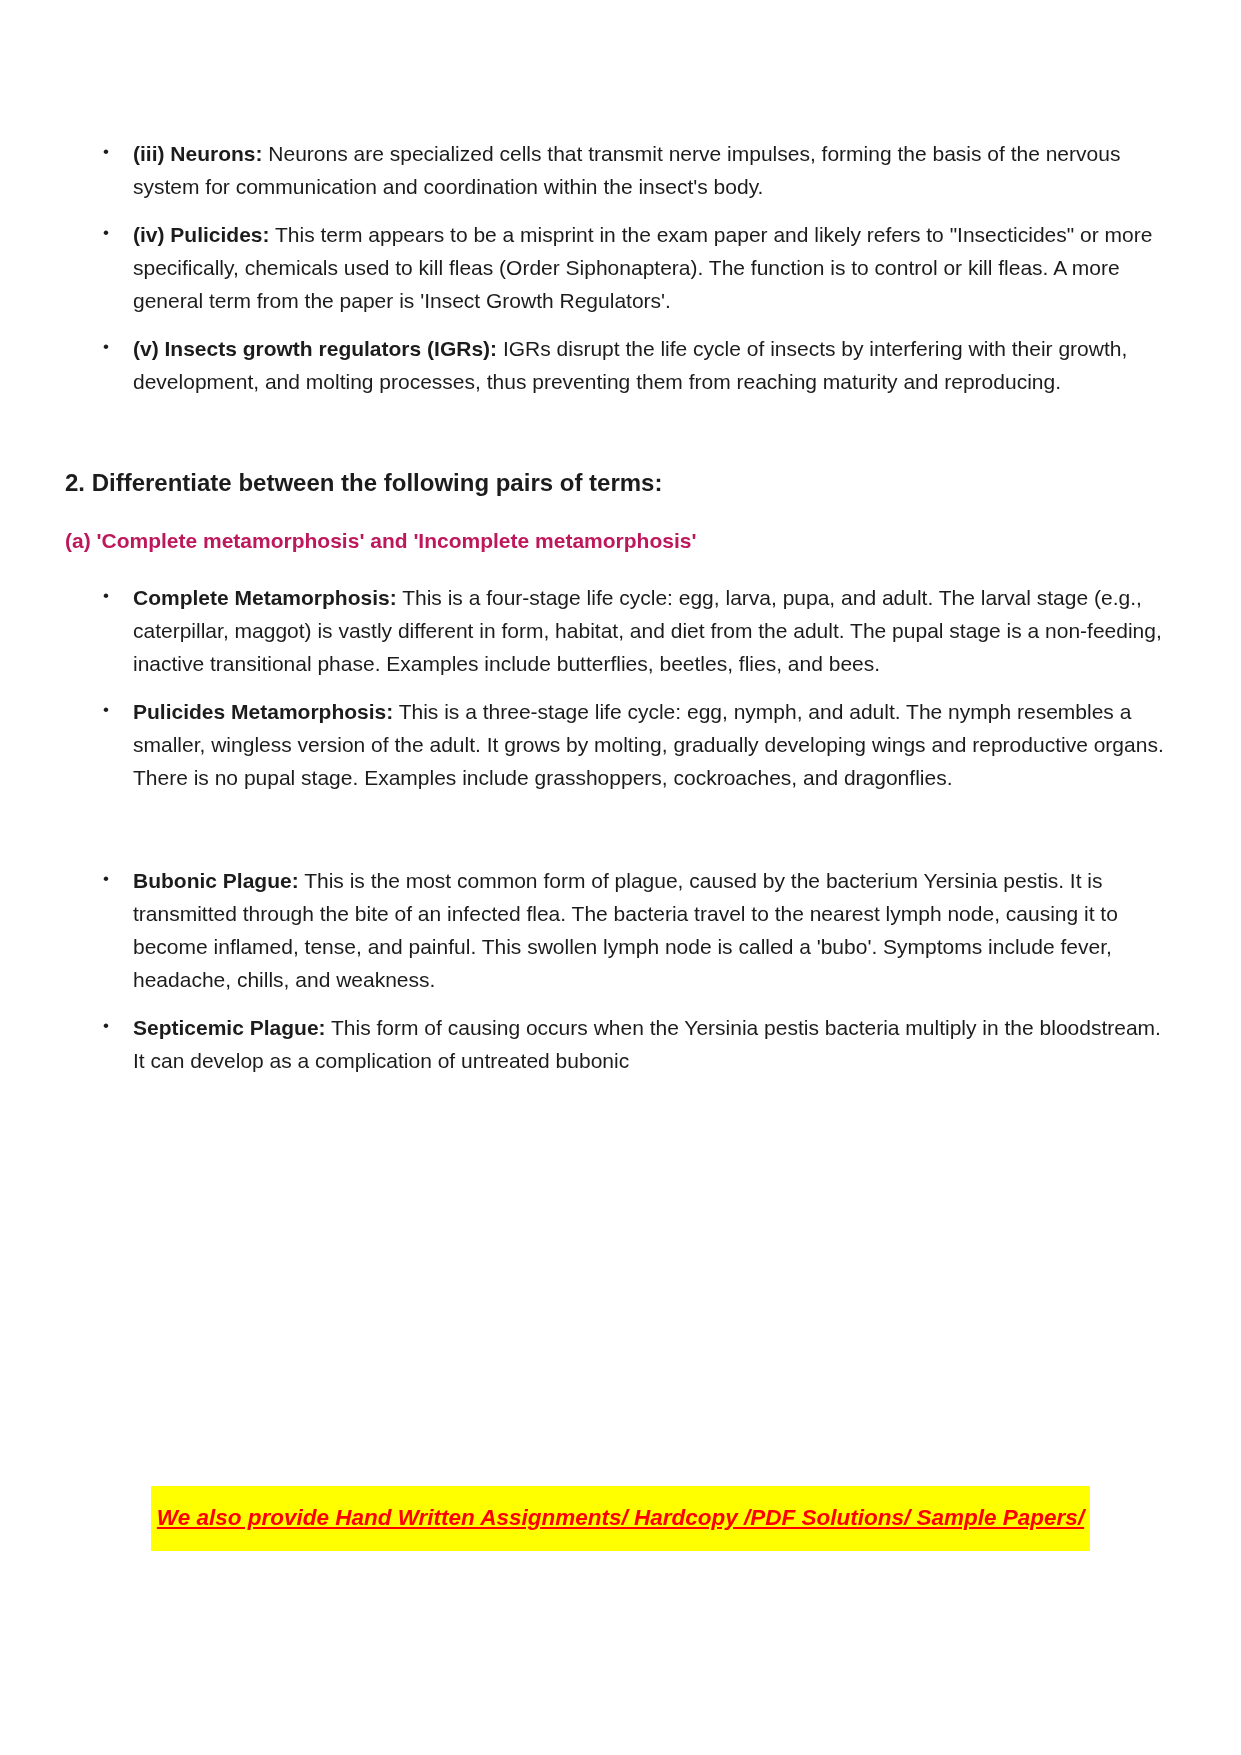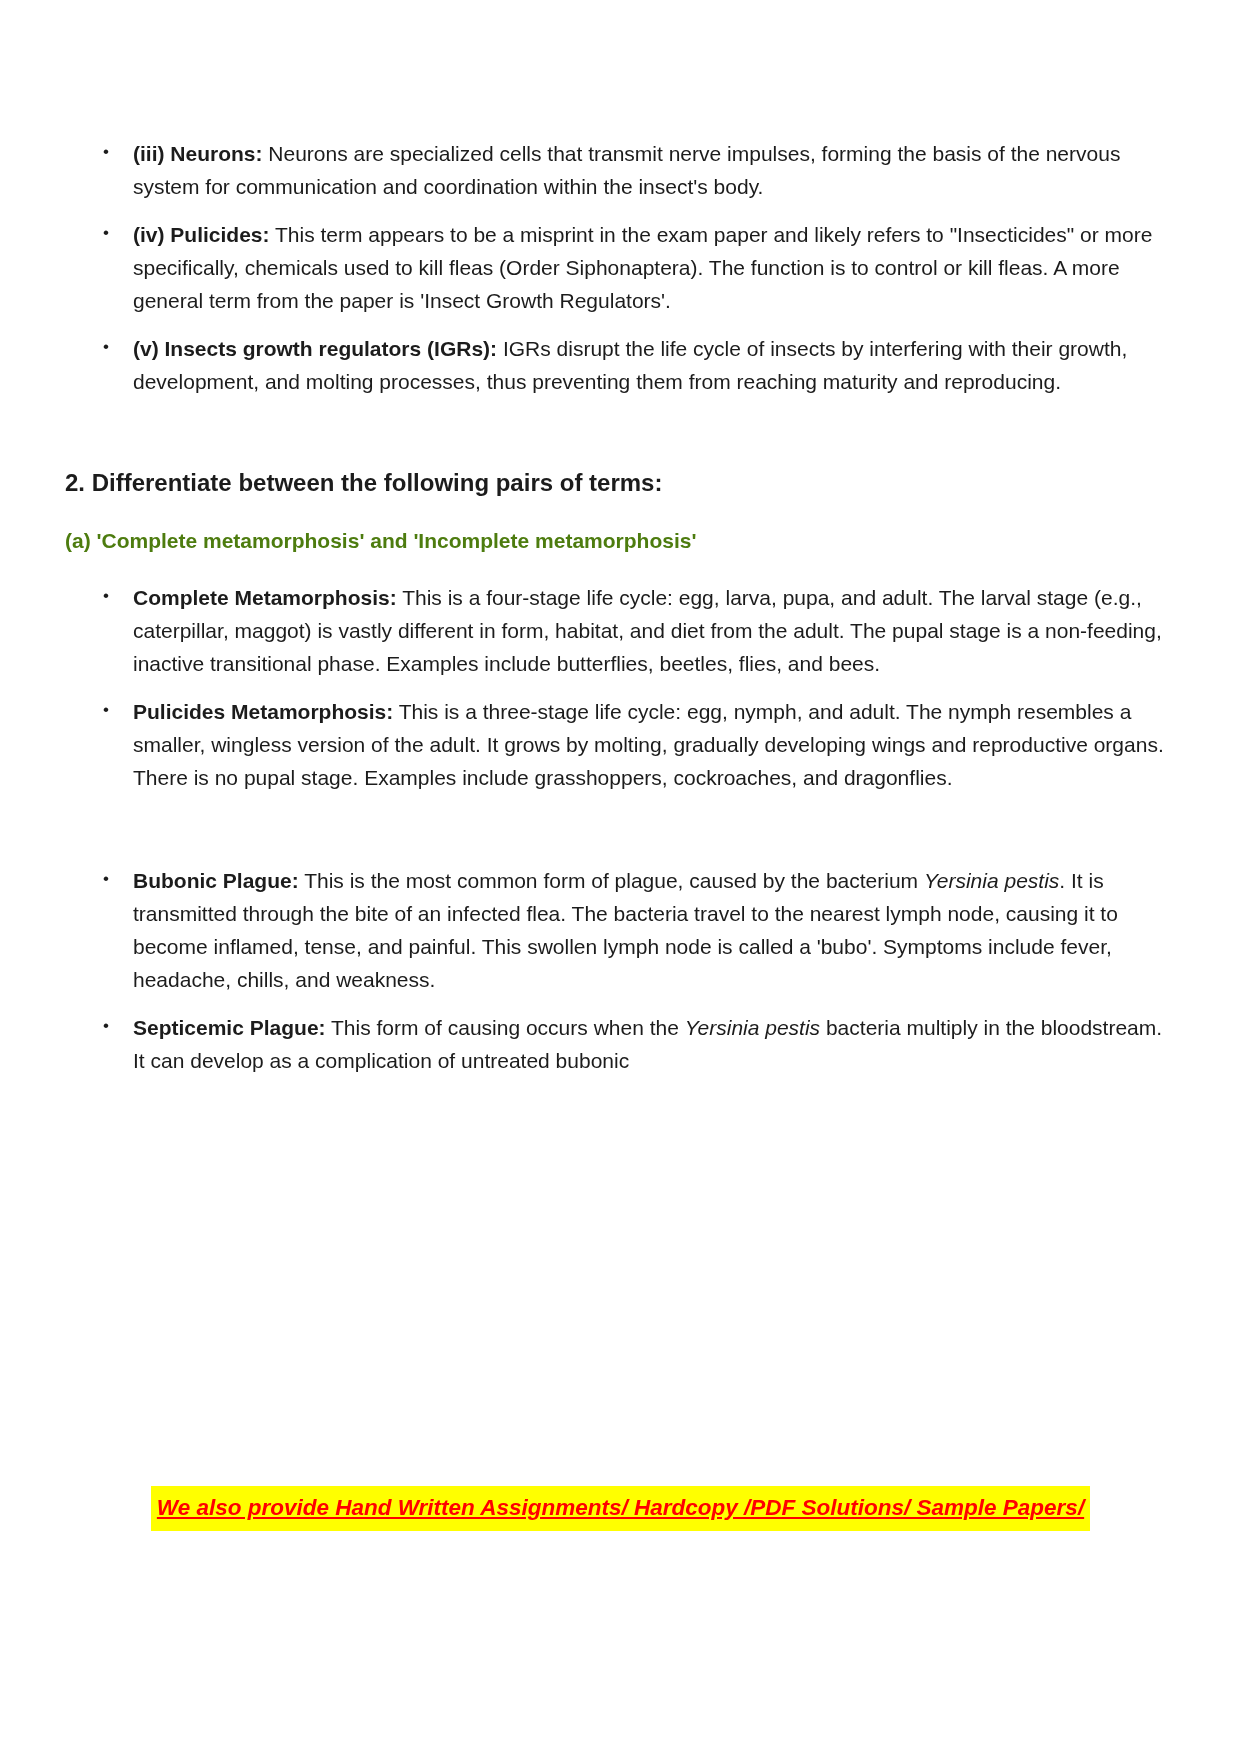--- a/index.html
+++ b/index.html
@@ -33,53 +33,53 @@
     padding-left: 68px;
     margin-bottom: 15px;
   }
   ul.bullet-list > li .bullet {
     position: absolute;
     left: 38px;
     top: 1px;
     font-size: 17px;
   }
   .bold { font-weight: 700; }
-  .italic { font-style: italic; }
+  .italic { }
   h2.q-heading {
     font-size: 24px;
     font-weight: 700;
     margin: 65px 0 24px 0;
     line-height: 1.57;
     color: #1c1c1c;
   }
   h3.pair-heading {
     font-size: 21px;
     font-weight: 700;
     margin: 0 0 24px 0;
     line-height: 1.57;
-    color: #4d7c0f;
+    color: #be185d;
   }
   .spacer-big { height: 55px; }
   .promo {
     position: absolute;
     left: 0;
     right: 0;
     top: 1486px;
     text-align: center;
   }
   .promo .promo-line {
     display: inline-block;
     background: #ffff00;
     color: #ff0000;
     font-weight: 700;
     font-style: italic;
     text-decoration: underline;
     font-size: 22.5px;
     line-height: 1.45;
-    padding: 6px 6px;
+    padding: 16px 6px;
   }
 </style>
 </head>
 <body>
 
 <div class="page">
   <div class="content">
 
     <ul class="bullet-list">
       <li>

